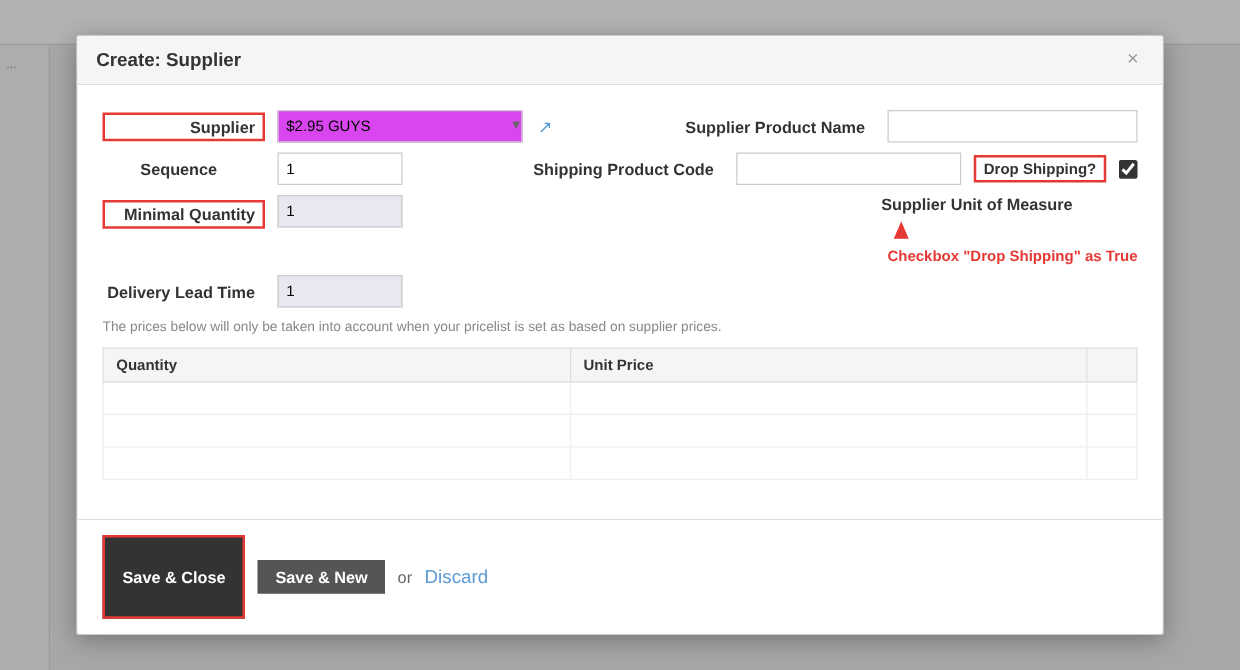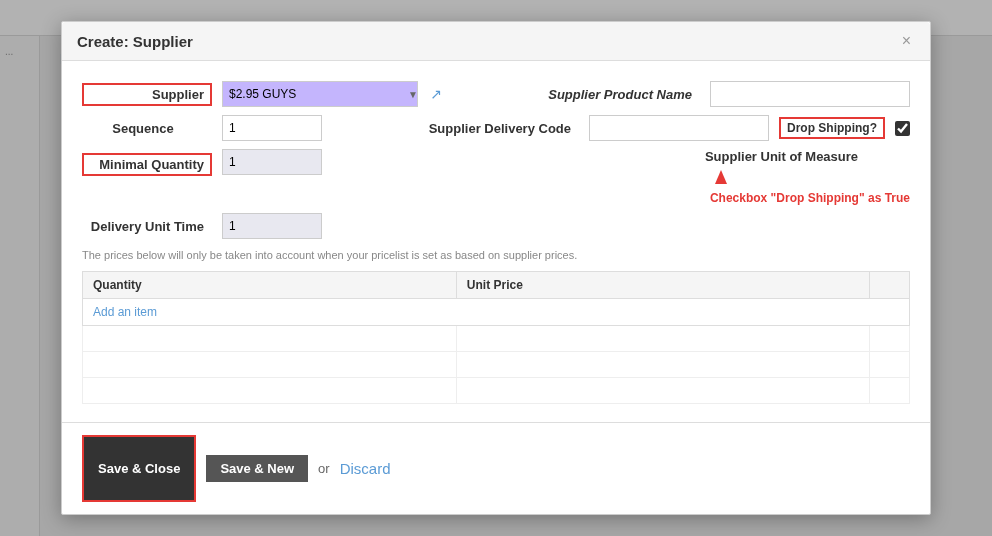--- a/index.html
+++ b/index.html
@@ -148,21 +148,21 @@
       gap: 6px;
       width: 100%;
     }
 
     .form-select {
       flex: 1;
       border: 1px solid #ccc;
       padding: 4px 6px;
       font-size: 12px;
       height: 26px;
-      background: #c4b5fd;
+      background: #d946ef;
       appearance: none;
       cursor: pointer;
     }
 
     .external-link-icon {
       color: #5b9bd5;
       font-size: 14px;
       cursor: pointer;
       margin-left: -16px;
     }
@@ -312,29 +312,29 @@
       <div style="display:flex; align-items:center; gap:10px; margin-bottom:8px;">
         <label class="form-label highlighted" style="min-width:130px; text-align:right;">Supplier</label>
         <div class="form-select-wrapper" style="width:220px; position:relative;">
           <select class="form-select">
             <option>$2.95 GUYS</option>
           </select>
           <span style="position:absolute; right:24px; top:50%; transform:translateY(-50%); font-size:10px; color:#666; pointer-events:none;">▼</span>
           <span class="external-link-icon" style="margin-left:6px;">↗</span>
         </div>
         <div style="flex:1;"></div>
-        <label class="form-label" style="min-width:160px; font-style:italic;">Supplier Product Name</label>
+        <label class="form-label" style="min-width:160px; ">Supplier Product Name</label>
         <input class="form-input" style="width: 200px;" type="text" value="">
       </div>
 
       <div style="display:flex; align-items:center; gap:10px; margin-bottom:8px;">
         <label class="form-label" style="min-width:130px; text-align:center;">Sequence</label>
         <input class="form-input" style="width: 100px;" type="text" value="1">
         <div style="flex:1;"></div>
-        <label class="form-label" style="min-width:100px; text-align:right;">Supplier Delivery Code</label>
+        <label class="form-label" style="min-width:100px; text-align:right;">Shipping Product Code</label>
         <input class="form-input" style="width: 180px;" type="text" value="">
         <span class="drop-shipping-label">Drop Shipping?</span>
         <div class="checkbox-cell">
           <input class="form-checkbox" type="checkbox" checked="" style="">
         </div>
       </div>
 
       <div style="display:flex; align-items:flex-start; gap:10px; margin-bottom:8px;">
         <label class="form-label highlighted" style="min-width:130px; text-align:right; margin-top:4px;">Minimal Quantity</label>
         <input class="form-input shaded" style="width: 100px;" type="text" value="1">
@@ -343,40 +343,35 @@
           <label class="form-label" style="text-align:left; font-weight:bold; margin-bottom:2px;">Supplier Unit of Measure</label>
 
           <div style="position:relative; margin-top:4px; padding-top:20px;">
             <div style="position:absolute; top:0; left:10px; width:0; height:0; border-left:6px solid transparent; border-right:6px solid transparent; border-bottom:14px solid #e53935;"></div>
             <span class="annotation-text">Checkbox "Drop Shipping" as True</span>
           </div>
         </div>
       </div>
 
       <div style="display:flex; align-items:center; gap:10px; margin-bottom:10px;">
-        <label class="form-label" style="min-width:130px; text-align:right;">Delivery Unit Time</label>
+        <label class="form-label" style="min-width:130px; text-align:right;">Delivery Lead Time</label>
         <input class="form-input shaded" style="width: 100px;" type="text" value="1">
       </div>
 
       <p class="price-notice">The prices below will only be taken into account when your pricelist is set as based on supplier prices.</p>
 
       <table class="price-table">
         <thead>
           <tr>
             <th>Quantity</th>
             <th>Unit Price</th>
             <th style="width:40px;"></th>
           </tr>
         </thead>
         <tbody>
-          <tr>
-            <td colspan="3">
-              <a class="add-item-link">Add an item</a>
-            </td>
-          </tr>
           <tr class="table-empty-rows">
             <td></td>
               <td></td>
               <td></td>
           </tr>
           <tr class="table-empty-rows">
             <td></td>
               <td></td>
               <td></td>
           </tr>

